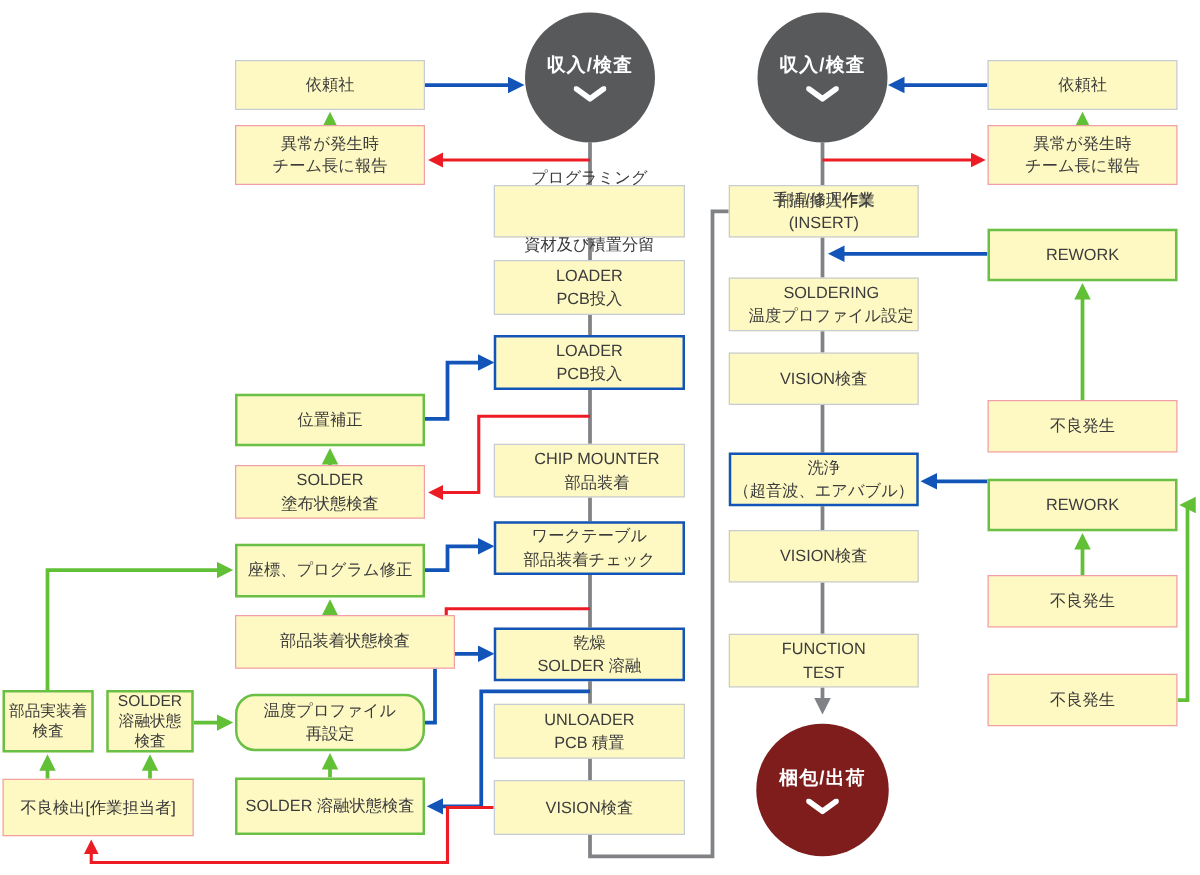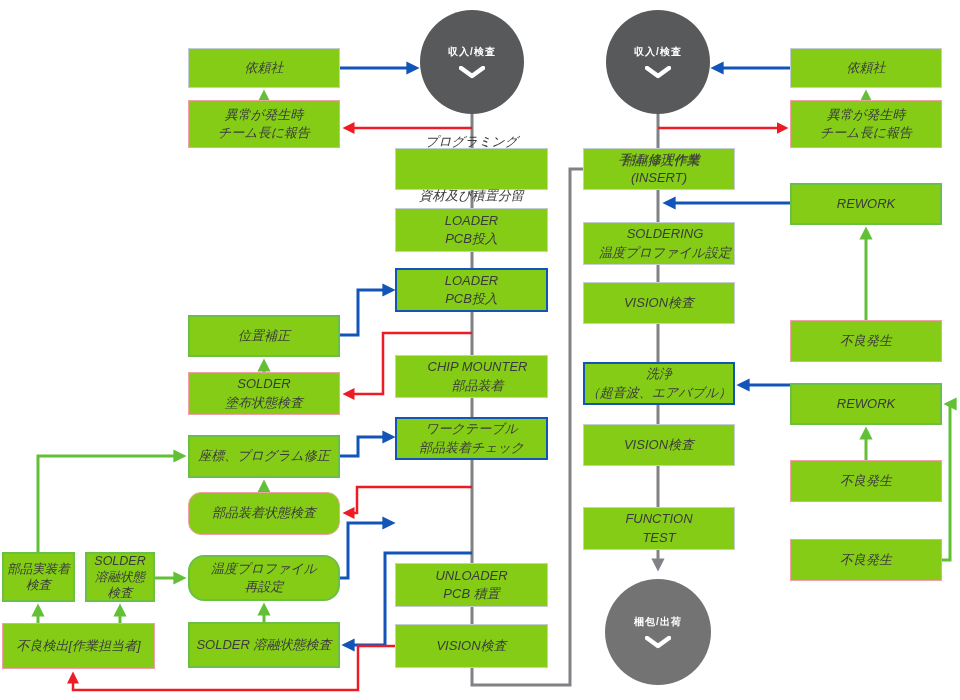--- a/index.html
+++ b/index.html
@@ -3,31 +3,31 @@
 <meta charset="utf-8">
 <style>
   html,body{margin:0;padding:0;background:#fff;}
   #canvas{position:relative;width:960px;height:700px;background:#fff;overflow:hidden;
           font-family:"Liberation Sans","DejaVu Sans",sans-serif;}
   .wires{position:absolute;left:0;top:0;z-index:0;}
   .gray {stroke:#808285;stroke-width:3;fill:none;}
   .blue {stroke:#1254b8;stroke-width:3;fill:none;}
   .red  {stroke:#ed1c24;stroke-width:2.5;fill:none;}
   .green{stroke:#62c037;stroke-width:3;fill:none;}
-  .box{position:absolute;z-index:2;background:#84cc16;border:1px solid #c6ccd4;box-sizing:border-box;
+  .box{position:absolute;z-index:2;background:#fef9c3;border:1px solid #c6ccd4;box-sizing:border-box;
        display:flex;flex-direction:column;align-items:center;justify-content:center;
-       font-size:13px;color:#3b3b3b;line-height:1.4;text-align:center;font-style:italic;}
+       font-size:13px;color:#3b3b3b;line-height:1.4;text-align:center;}
   .box.bblue {border:2px solid #1254b8;}
   .box.bpink {border:1px solid #f2a0a8;}
   .box.bgreen{border:2px solid #6abf47;}
   .box.small{font-size:12.5px;line-height:1.3;}
   .circle{position:absolute;z-index:2;width:104px;height:104px;border-radius:50%;
           background:#58595b;color:#fff;display:flex;flex-direction:column;align-items:center;
-          justify-content:center;font-weight:bold;font-size:10px;gap:7px;letter-spacing:1px;}
-  .circle.cblue{background:#737373;}
+          justify-content:center;font-weight:bold;font-size:15px;gap:7px;letter-spacing:1px;}
+  .circle.cblue{background:#7f1d1d;}
   .ovwrap{position:relative;height:18px;width:100%;}
   .ov{position:absolute;left:0;right:0;top:0;text-align:center;white-space:nowrap;}
   .ov.o2{top:1px;left:3px;opacity:.85;}
 </style>
 </head>
 <body>
 
 <div id="canvas">
 
   <svg class="wires" width="960" height="700">
@@ -110,20 +110,24 @@
     <span>PCB投入</span>
   </div>
   <div class="box" style="left:395px;top:355px;width:153px;height:43px;padding-left:12px;">
     <span>CHIP MOUNTER</span>
     <span>部品装着</span>
   </div>
   <div class="box bblue" style="left:395px;top:417px;width:153px;height:43px;">
     <span>ワークテーブル</span>
     <span>部品装着チェック</span>
   </div>
+  <div class="box bblue" style="left:395px;top:502px;width:153px;height:43px;">
+    <span>乾燥</span>
+    <span>SOLDER 溶融</span>
+  </div>
   <div class="box" style="left:395px;top:563px;width:153px;height:44px;">
     <span>UNLOADER</span>
     <span>PCB 積置</span>
   </div>
   <div class="box" style="left:395px;top:624px;width:153px;height:44px;">
     <span>VISION検査</span>
   </div>
 
   <div class="box" style="left:188px;top:48px;width:152px;height:40px;">
     <span>依頼社</span>
@@ -135,21 +139,21 @@
   <div class="box bgreen" style="left:188px;top:315px;width:152px;height:42px;">
     <span>位置補正</span>
   </div>
   <div class="box bpink" style="left:188px;top:372px;width:152px;height:43px;">
     <span>SOLDER</span>
     <span>塗布状態検査</span>
   </div>
   <div class="box bgreen" style="left:188px;top:435px;width:152px;height:43px;">
     <span>座標、プログラム修正</span>
   </div>
-  <div class="box bpink" style="left:188px;top:492px;width:152px;height:43px;border-radius:13px;">
+  <div class="box bpink" style="left:188px;top:492px;width:176px;height:43px;">
     <span>部品装着状態検査</span>
   </div>
   <div class="box bgreen" style="left:188px;top:555px;width:152px;height:46px;border-radius:16px;">
     <span>温度プロファイル</span>
     <span>再設定</span>
   </div>
   <div class="box bgreen" style="left:188px;top:622px;width:152px;height:46px;">
     <span>SOLDER 溶融状態検査</span>
   </div>
 

